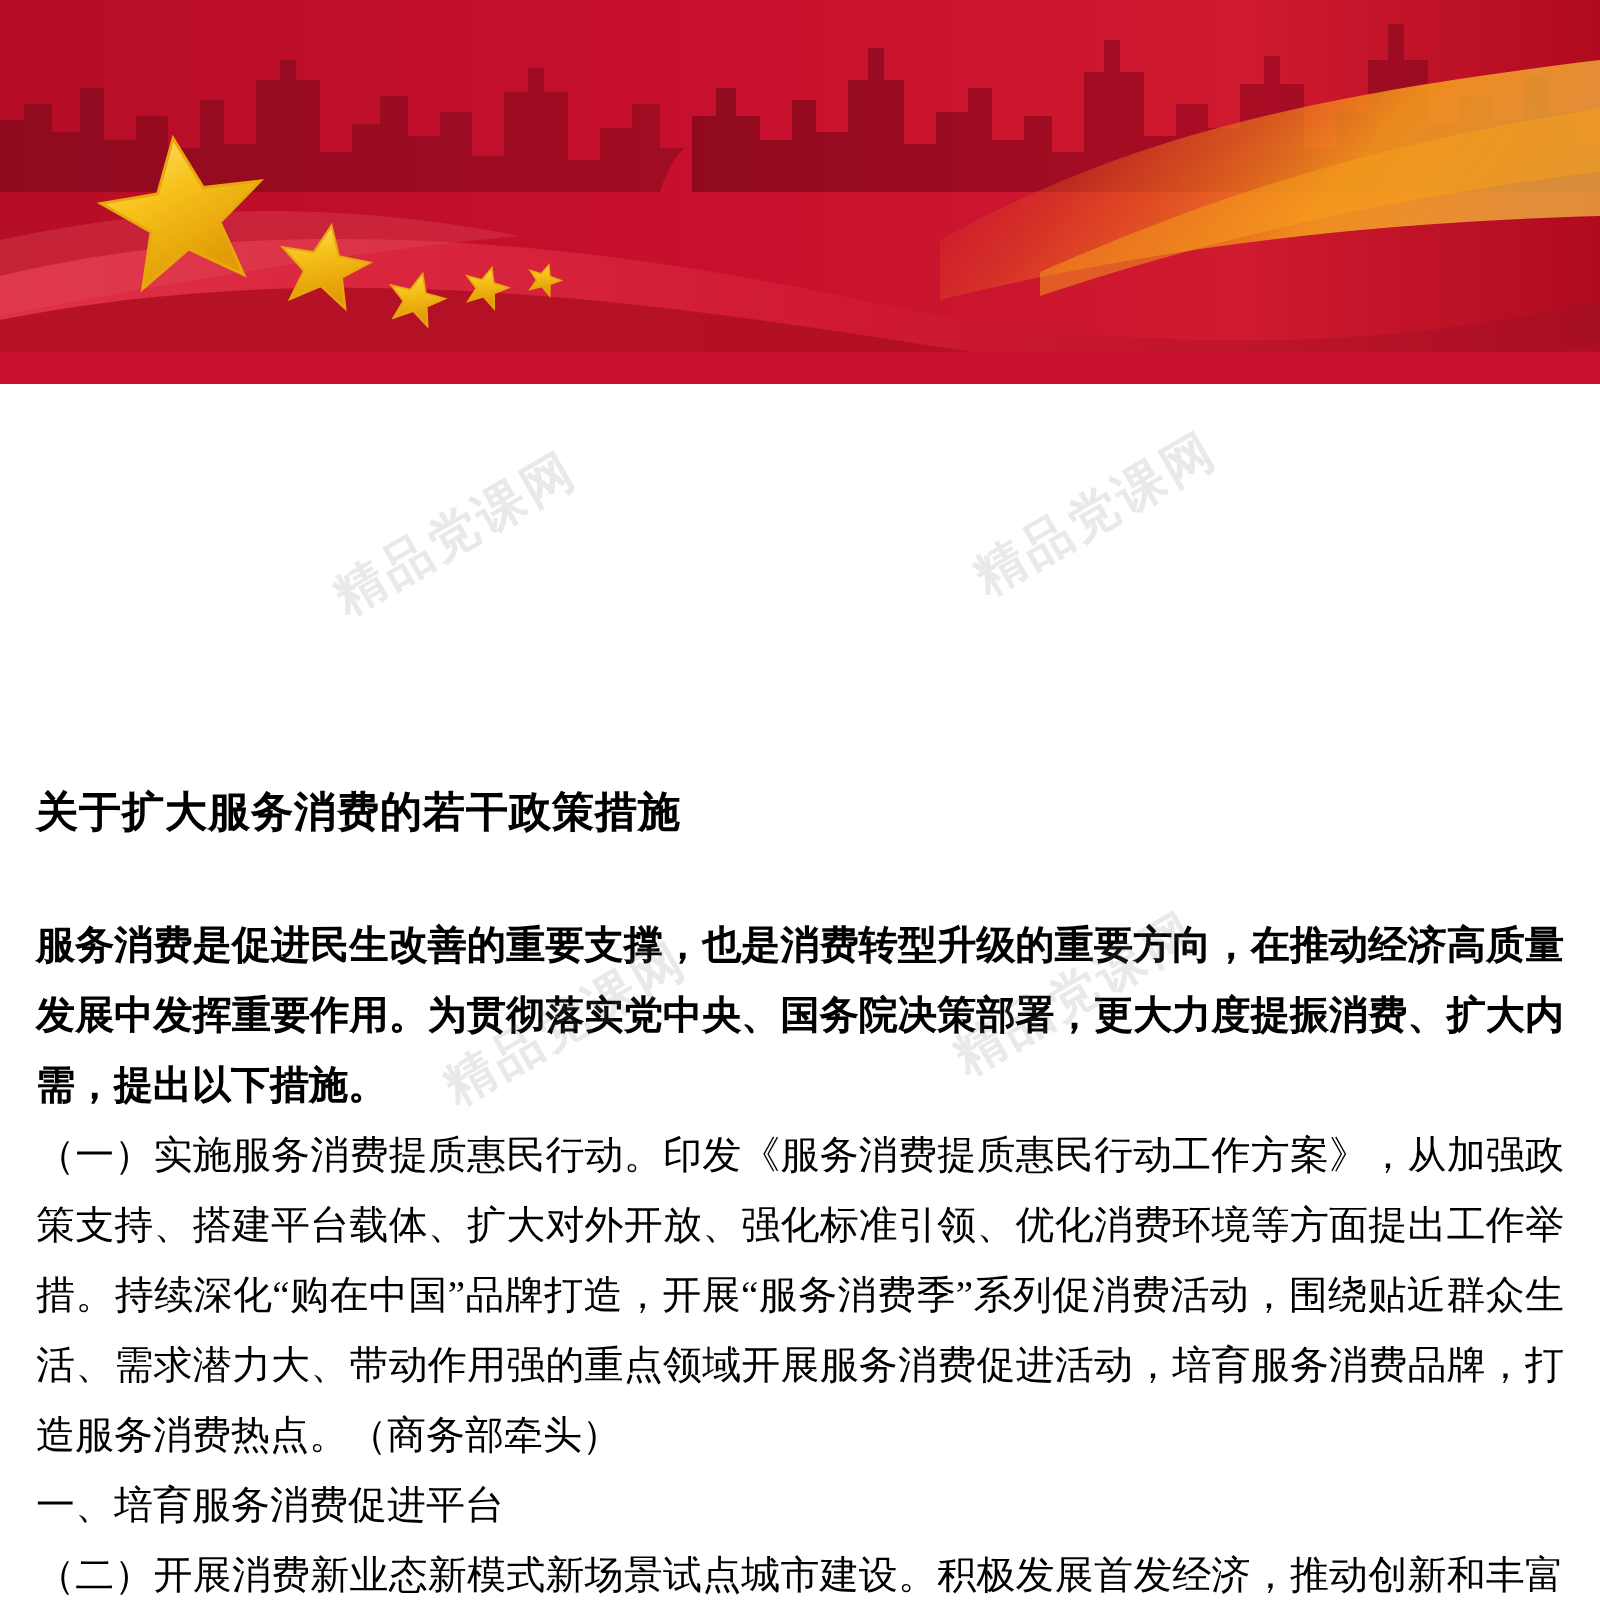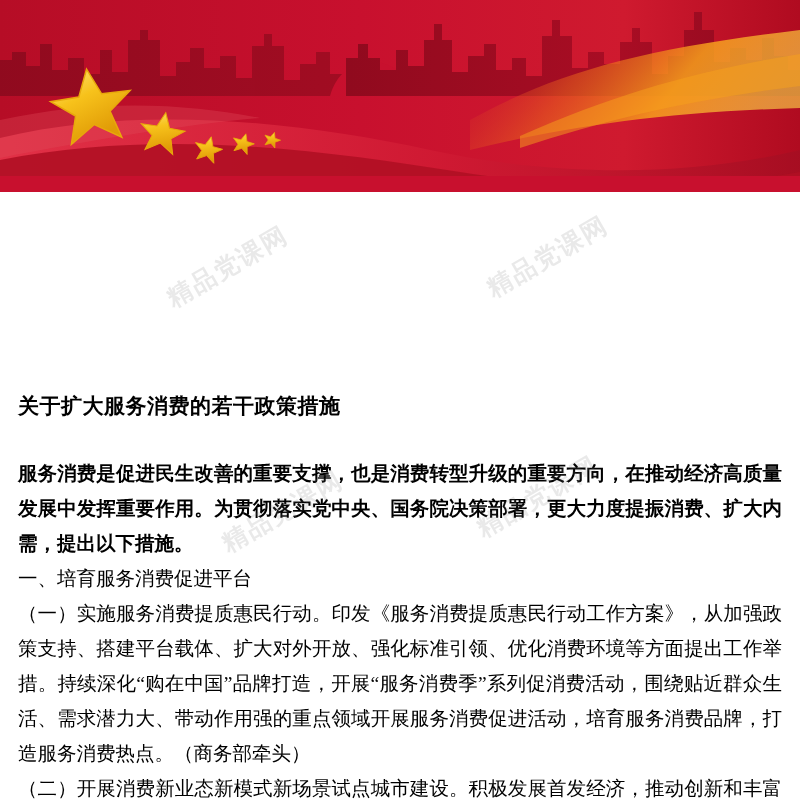--- a/index.html
+++ b/index.html
@@ -174,17 +174,17 @@
   <div class="wm wm-a">精品党课网</div>
   <div class="wm wm-b">精品党课网</div>
   <div class="wm wm-c">精品党课网</div>
   <div class="wm wm-d">精品党课网</div>
 </div>
 
 <div class="doc">
   <div class="doc-title">关于扩大服务消费的若干政策措施</div>
 
   <p class="para para-first">服务消费是促进民生改善的重要支撑，也是消费转型升级的重要方向，在推动经济高质量发展中发挥重要作用。为贯彻落实党中央、国务院决策部署，更大力度提振消费、扩大内需，提出以下措施。</p>
+  <p class="para">（一）实施服务消费提质惠民行动。印发《服务消费提质惠民行动工作方案》，从加强政策支持、搭建平台载体、扩大对外开放、强化标准引领、优化消费环境等方面提出工作举措。持续深化“购在中国”品牌打造，开展“服务消费季”系列促消费活动，围绕贴近群众生活、需求潜力大、带动作用强的重点领域开展服务消费促进活动，培育服务消费品牌，打造服务消费热点。（商务部牵头）</p>
   <p class="para">一、培育服务消费促进平台</p>
-  <p class="para">（一）实施服务消费提质惠民行动。印发《服务消费提质惠民行动工作方案》，从加强政策支持、搭建平台载体、扩大对外开放、强化标准引领、优化消费环境等方面提出工作举措。持续深化“购在中国”品牌打造，开展“服务消费季”系列促消费活动，围绕贴近群众生活、需求潜力大、带动作用强的重点领域开展服务消费促进活动，培育服务消费品牌，打造服务消费热点。（商务部牵头）</p>
   <p class="para">（二）开展消费新业态新模式新场景试点城市建设。积极发展首发经济，推动创新和丰富服务消费场景，支持优质消费资源与知名 IP 跨界合作，打造一批商旅文体健融合的消费新场景，培育一批新型消费龙头企业。（财政部、商务部按职责分工负责）</p>
 
 </div>
 
 </body></html>

